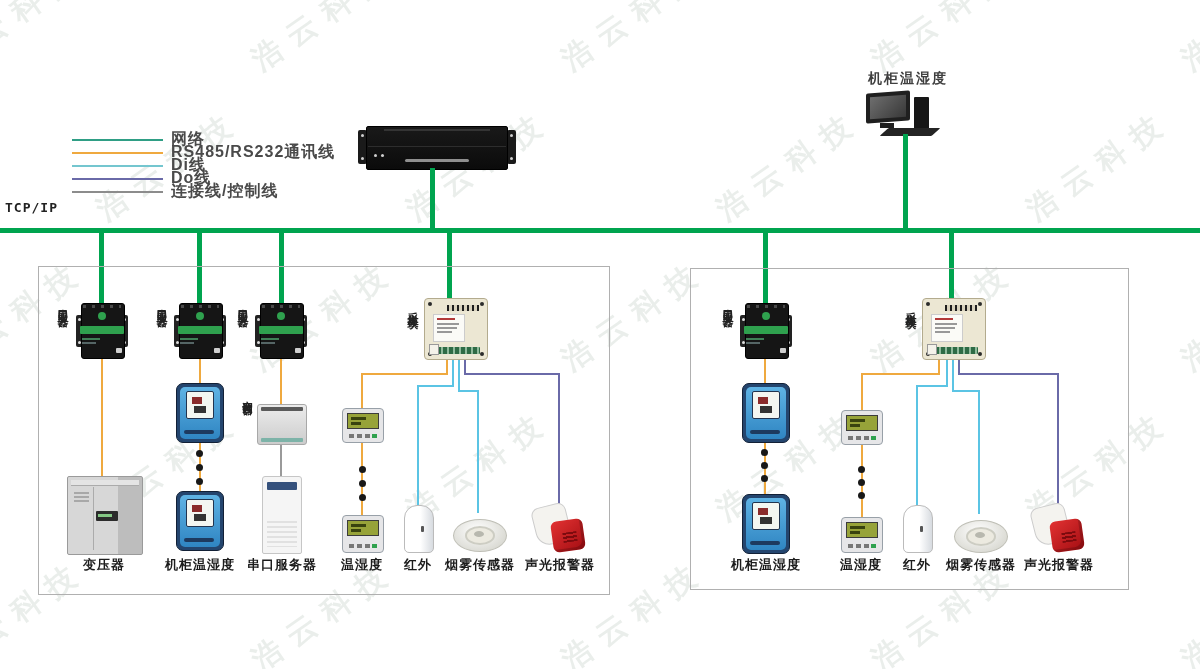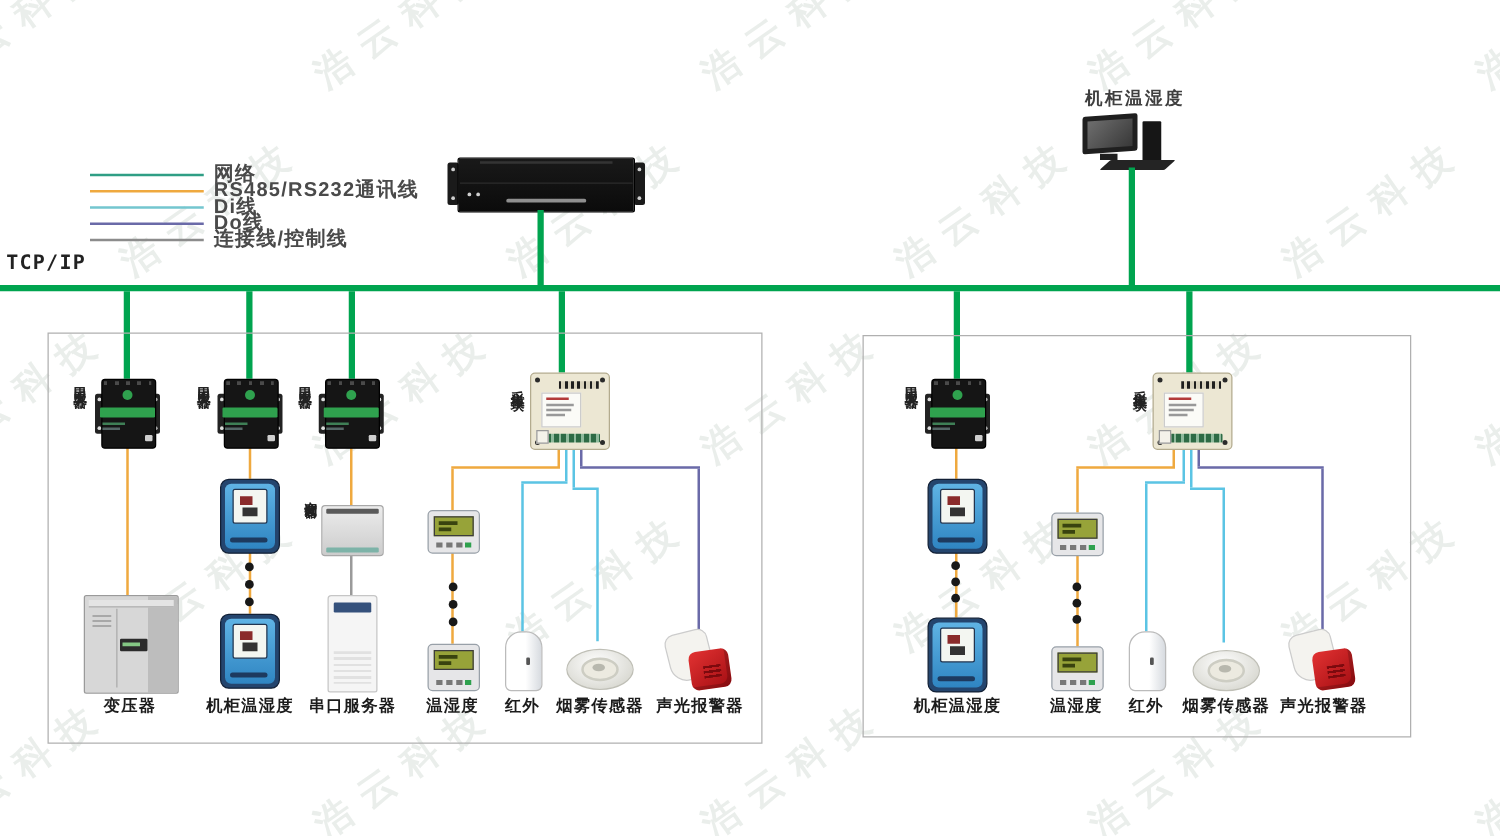--- a/index.html
+++ b/index.html
@@ -21,21 +21,21 @@
   .wp{background:var(--do-purple,#6a6aa8);}
   .wy{background:var(--control-gray,#9a9a9a);}
   .dot{position:absolute;width:7px;height:7px;border-radius:50%;background:#181818;}
 
   
   .zone{position:absolute;border:1px solid #b0b0b0;background:rgba(255,255,255,0);}
 
   
   .title{position:absolute;transform:translateX(-50%);font-size:20px;font-weight:bold;letter-spacing:7px;color:#3f3f3f;white-space:nowrap;}
   .rlab{position:absolute;transform:translateX(-50%);font-size:14px;font-weight:bold;letter-spacing:2px;color:#3f3f3f;white-space:nowrap;}
-  .tcp{position:absolute;font-size:16px;font-weight:bold;letter-spacing:1px;color:#222;font-family:"DejaVu Sans Mono",monospace;}
+  .tcp{position:absolute;font-size:13px;font-weight:bold;letter-spacing:1px;color:#222;font-family:"DejaVu Sans Mono",monospace;}
   .dlab{position:absolute;transform:translateX(-50%);font-size:13px;font-weight:bold;color:#1c1c1c;letter-spacing:1px;white-space:nowrap;}
   .vlab{position:absolute;writing-mode:vertical-rl;text-orientation:upright;font-size:11px;font-weight:bold;color:#222;letter-spacing:2px;line-height:13px;}
 
   
   .legend{position:absolute;left:72px;top:133px;}
   .lg-row{display:flex;align-items:center;height:13px;gap:8px;}
   .lg-line{width:91px;height:2px;background:#999;flex:0 0 auto;}
   .lg-label{font-size:16px;font-weight:bold;color:#4a4a4a;letter-spacing:1px;white-space:nowrap;}
 
   

